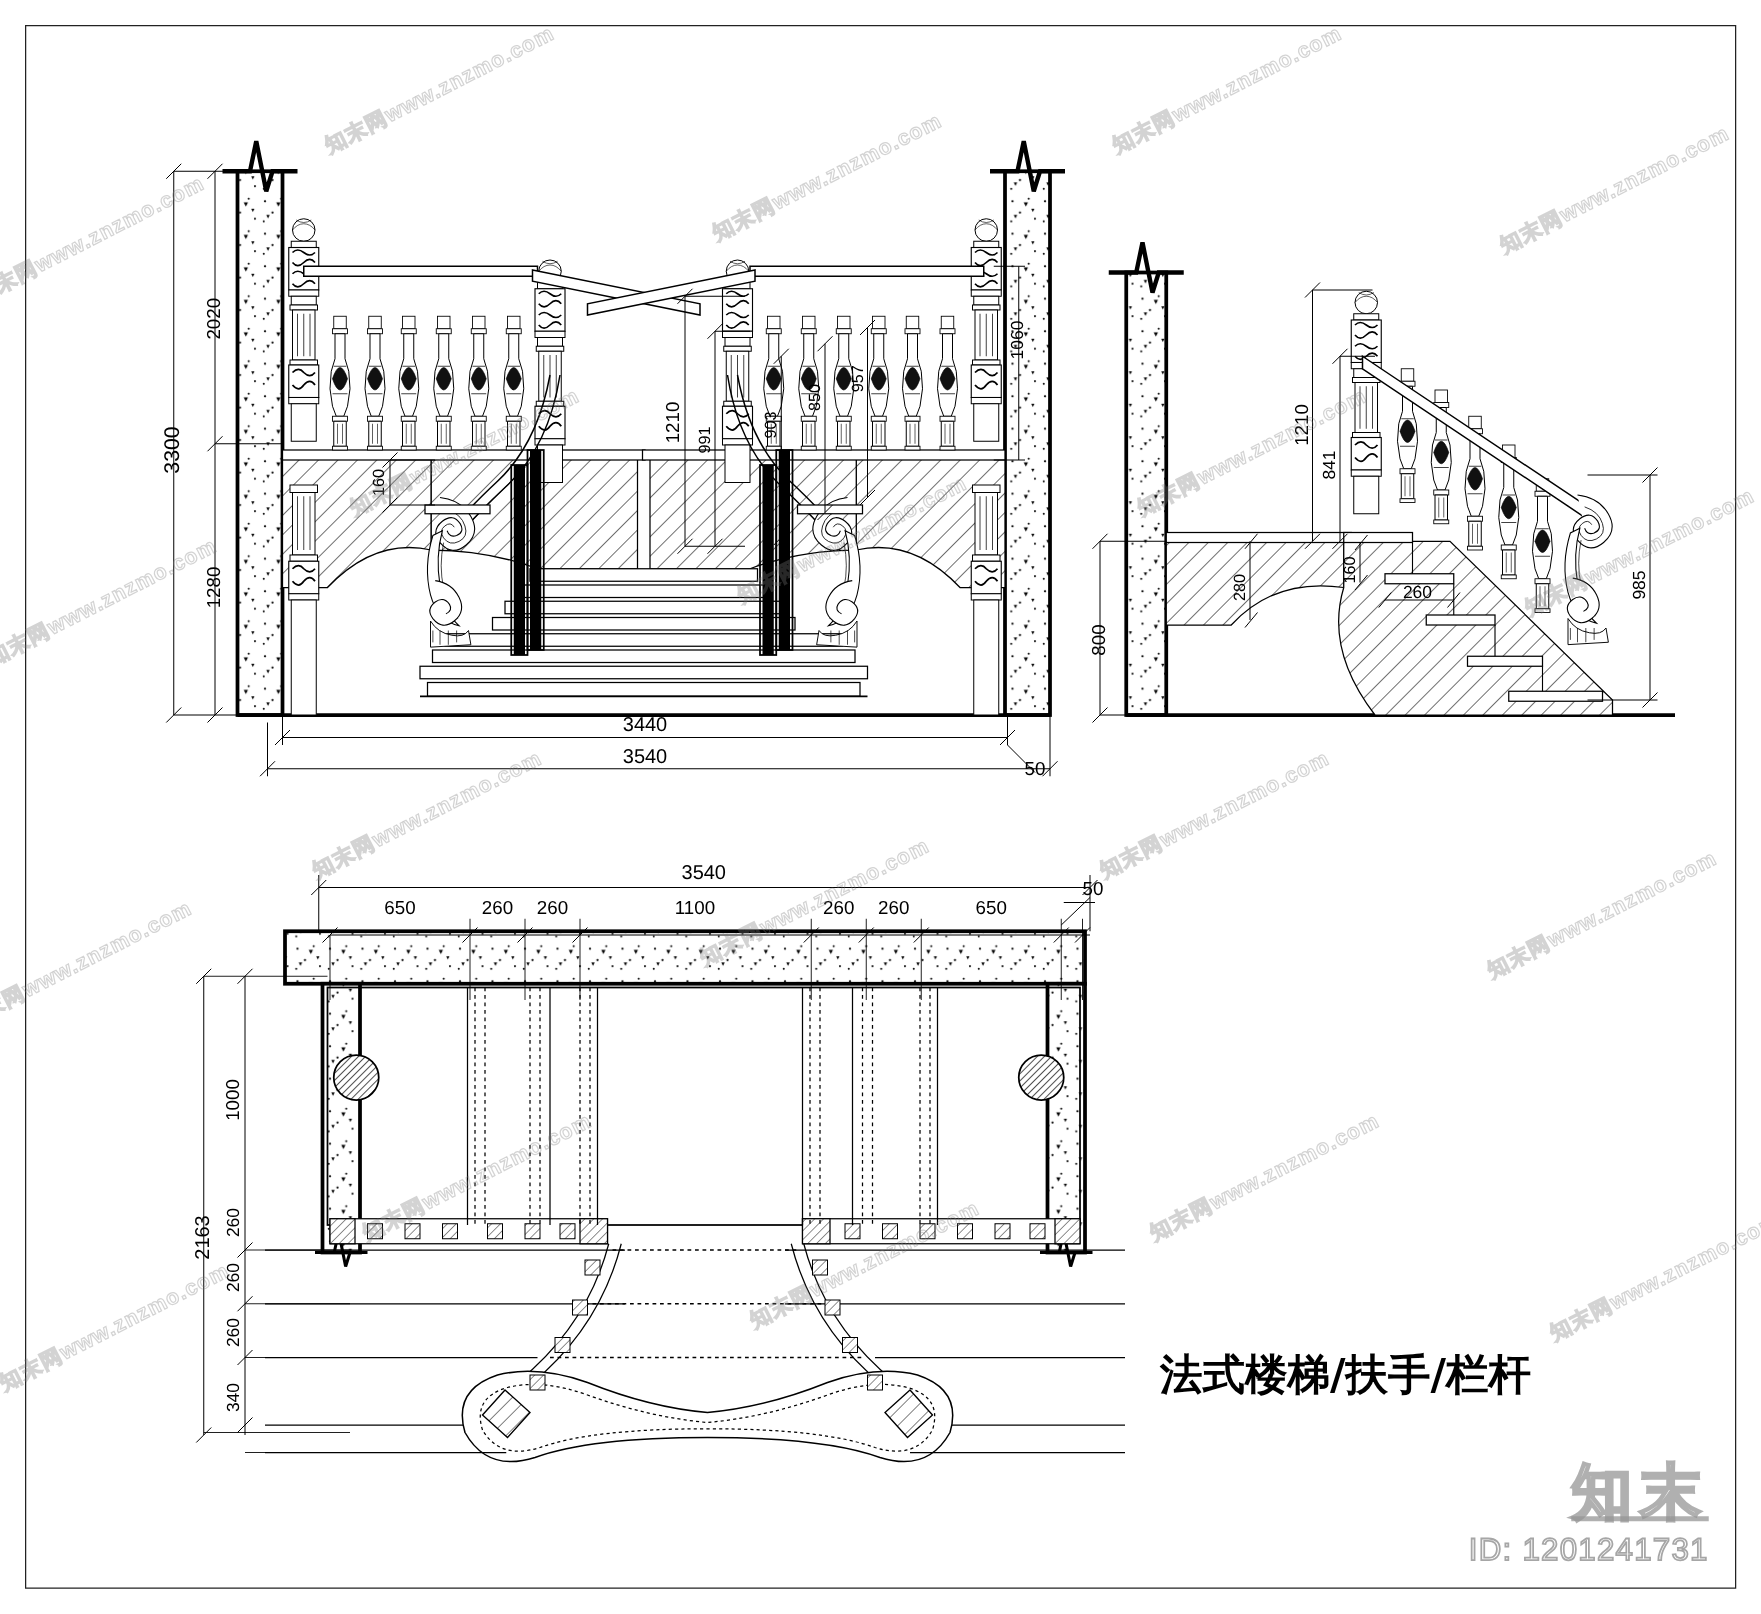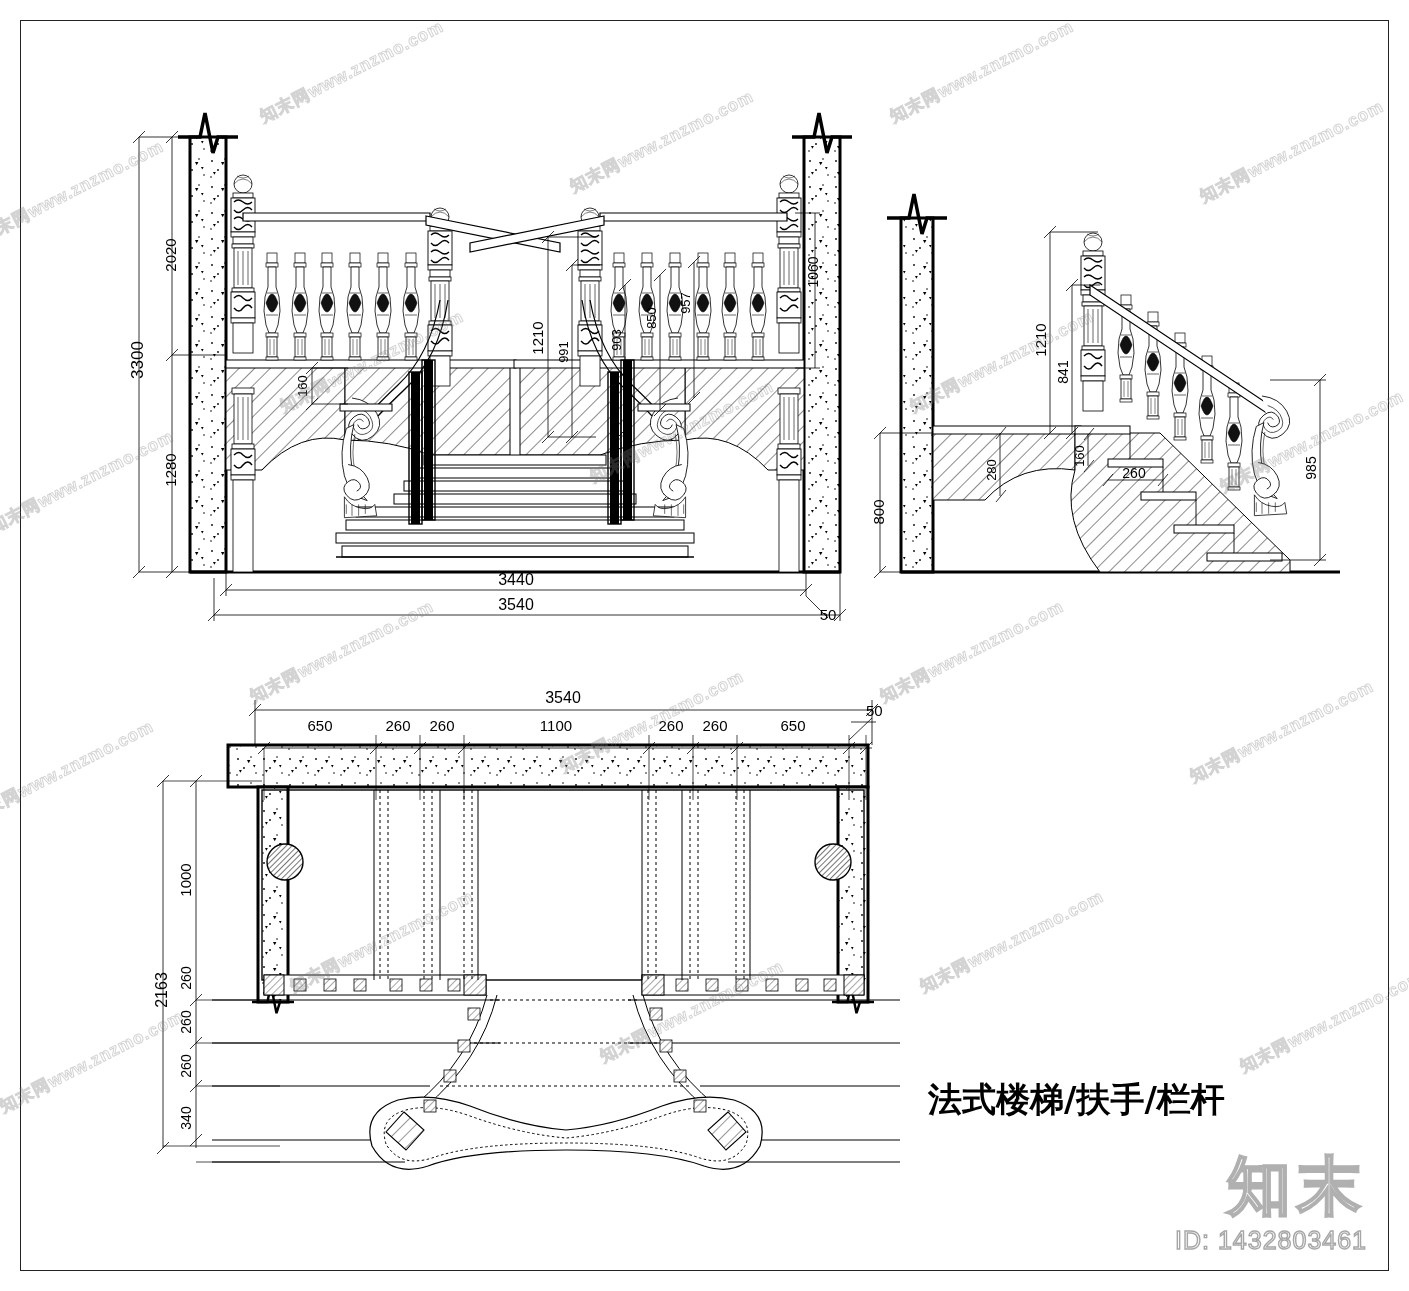--- a/index.html
+++ b/index.html
@@ -24,23 +24,24 @@
     color:rgba(0,0,0,0.0);
     -webkit-text-stroke:1px rgba(120,120,120,0.33);
     transform:rotate(-27deg);white-space:nowrap;
     user-select:none;
   }
   
   .brand{
     position:absolute;right:42px;bottom:36px;text-align:right;
   }
   .brand .mark{
-    font-size:64px;font-weight:700;letter-spacing:6px;line-height:1;
+    font-size:49px;font-weight:700;letter-spacing:6px;line-height:1;
     color:transparent;-webkit-text-stroke:2px rgba(150,150,150,.75);
     font-family:"DejaVu Sans", sans-serif;
+    text-decoration:underline;
   }
   .brand .idtxt{
     margin-top:8px;font-size:25px;letter-spacing:1px;
     color:transparent;-webkit-text-stroke:1.4px rgba(150,150,150,.85);
     font-family:"Liberation Sans", sans-serif;
   }
   .title-cn{
     position:absolute;left:928px;top:1077px;
     font-family:"DejaVu Sans","Liberation Sans",sans-serif;
     font-size:34px;font-weight:700;letter-spacing:0px;color:#000;
@@ -686,16 +687,16 @@
     <div class="wm" style="left:1190px; top:140px;">知末网www.znzmo.com</div>
     <div class="wm" style="left:1210px; top:430px;">知末网www.znzmo.com</div>
     <div class="wm" style="left:1180px; top:720px;">知末网www.znzmo.com</div>
     <div class="wm" style="left:1230px; top:1010px;">知末网www.znzmo.com</div>
   </div>
 
   <div class="title-cn">法式楼梯/扶手/栏杆</div>
 
   <div class="brand">
     <div class="mark">知末</div>
-    <div class="idtxt">ID: 1432803461</div>
+    <div class="idtxt">ID: 1201241731</div>
   </div>
 
 </div>
 
 </body></html>

